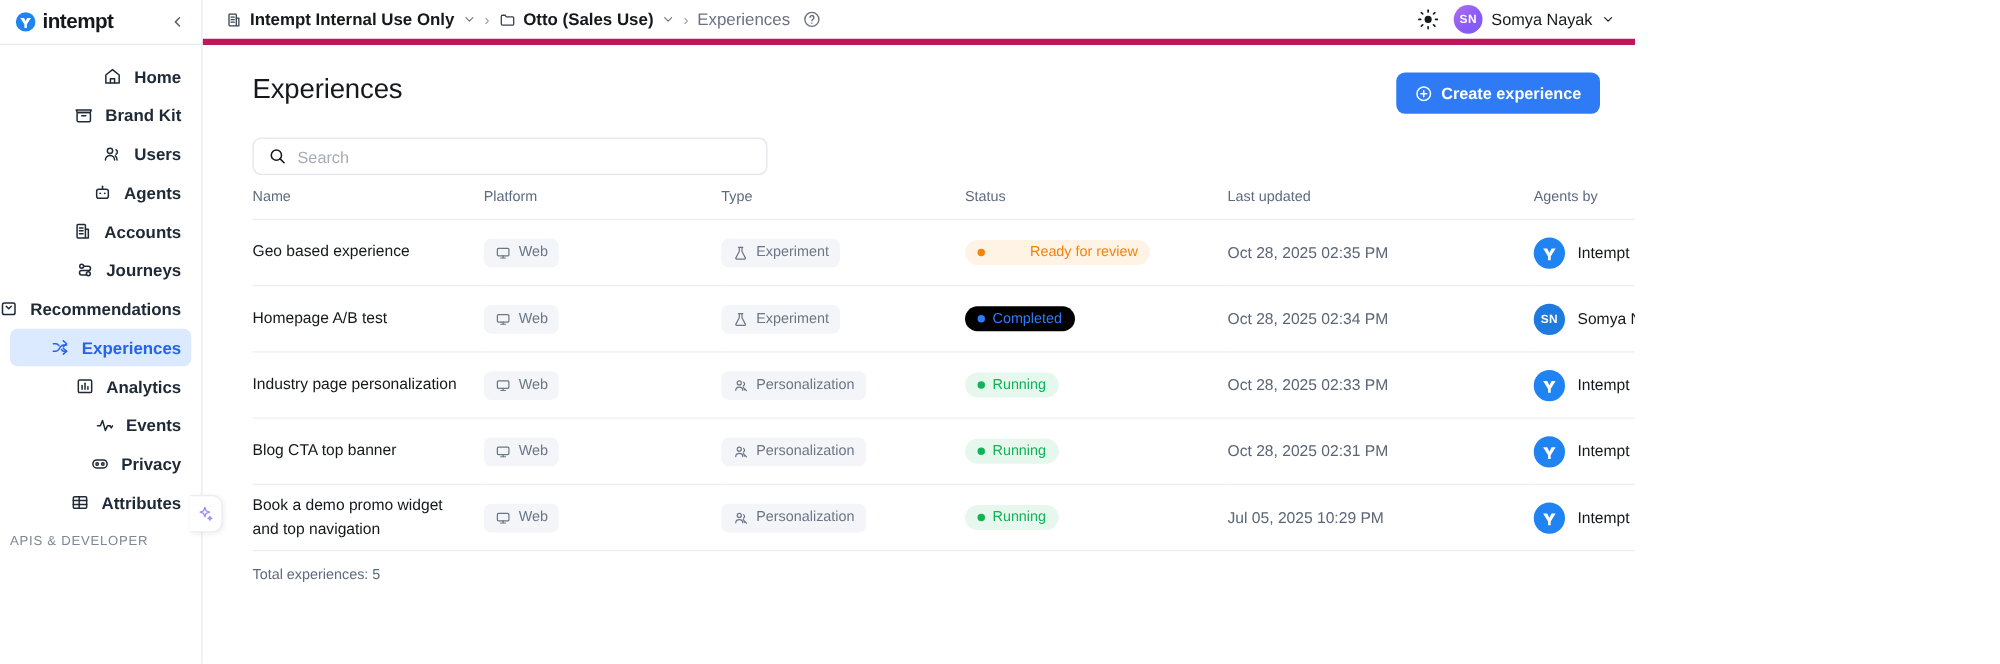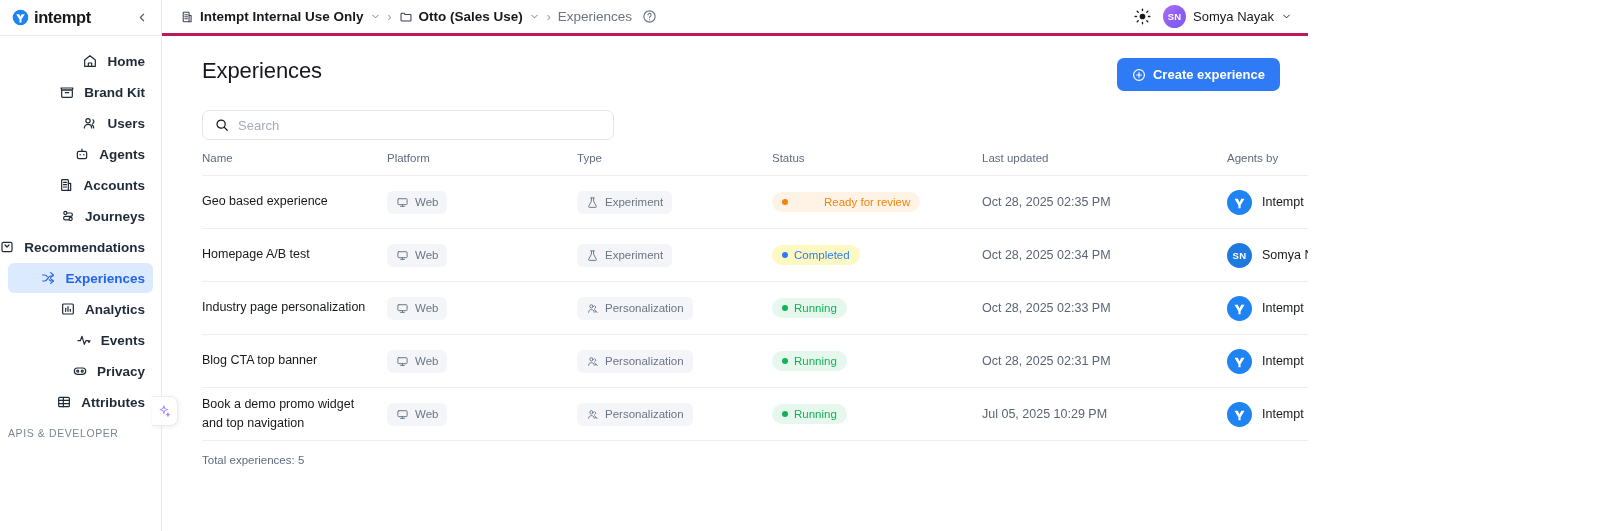--- a/index.html
+++ b/index.html
@@ -58,21 +58,21 @@
     border-radius: 0 8px 8px 0;
     box-shadow: 1px 1px 4px rgba(0,0,0,.07);
     display: flex; align-items: center; justify-content: center;
     cursor: pointer; z-index: 5;
   }
 
   
   .main { flex: 1; display: flex; flex-direction: column; min-width: 0; background: #fff; }
   .topbar {
     height: 36px; flex: 0 0 36px;
-    border-bottom: 3px solid #be185d;
+    border-bottom: 5px solid #be185d;
     display: flex; align-items: center;
     padding: 0 16px 0 18px;
   }
   .crumbs { display: flex; align-items: center; gap: 7px; flex: 1; }
   .crumb { display: flex; align-items: center; gap: 6px; cursor: pointer; }
   .crumb-label { font-size: 13.5px; font-weight: 700; color: #16181d; white-space: nowrap; }
   .crumb.muted .crumb-label { font-weight: 400; color: #6b7280; }
   .crumb .ico { width: 14px; height: 14px; display: block; color: #374151; }
   .chev { width: 11px; height: 11px; color: #6b7280; display: block; }
   .sep { color: #9aa1ab; font-size: 12px; }
@@ -150,21 +150,21 @@
   .chip .ico { width: 13px; height: 13px; display: block; color: #6b7685; flex: 0 0 13px; }
 
   .badge {
     display: inline-flex; align-items: center; gap: 6px;
     border-radius: 12px; padding: 4px 10px;
     font-size: 11.5px; white-space: nowrap;
   }
   .badge .dot { width: 6px; height: 6px; border-radius: 50%; flex: 0 0 6px; }
   .badge.review   { background: #fff3e6; color: #f5820b; gap: 36px; }
   .badge.review .dot   { background: #f5820b; }
-  .badge.completed{ background: #fef9c3; color: #2f7bf6; }
+  .badge.completed{ background: #000000; color: #2f7bf6; }
   .badge.completed .dot{ background: #2f7bf6; }
   .badge.running  { background: #e6f8ed; color: #12b257; }
   .badge.running .dot  { background: #12b257; }
 
   .date-txt { font-size: 12.5px; color: #5b6575; }
 
   .author { display: flex; align-items: center; gap: 10px; }
   .av {
     width: 25px; height: 25px; border-radius: 50%;
     flex: 0 0 25px; display: flex; align-items: center; justify-content: center;

